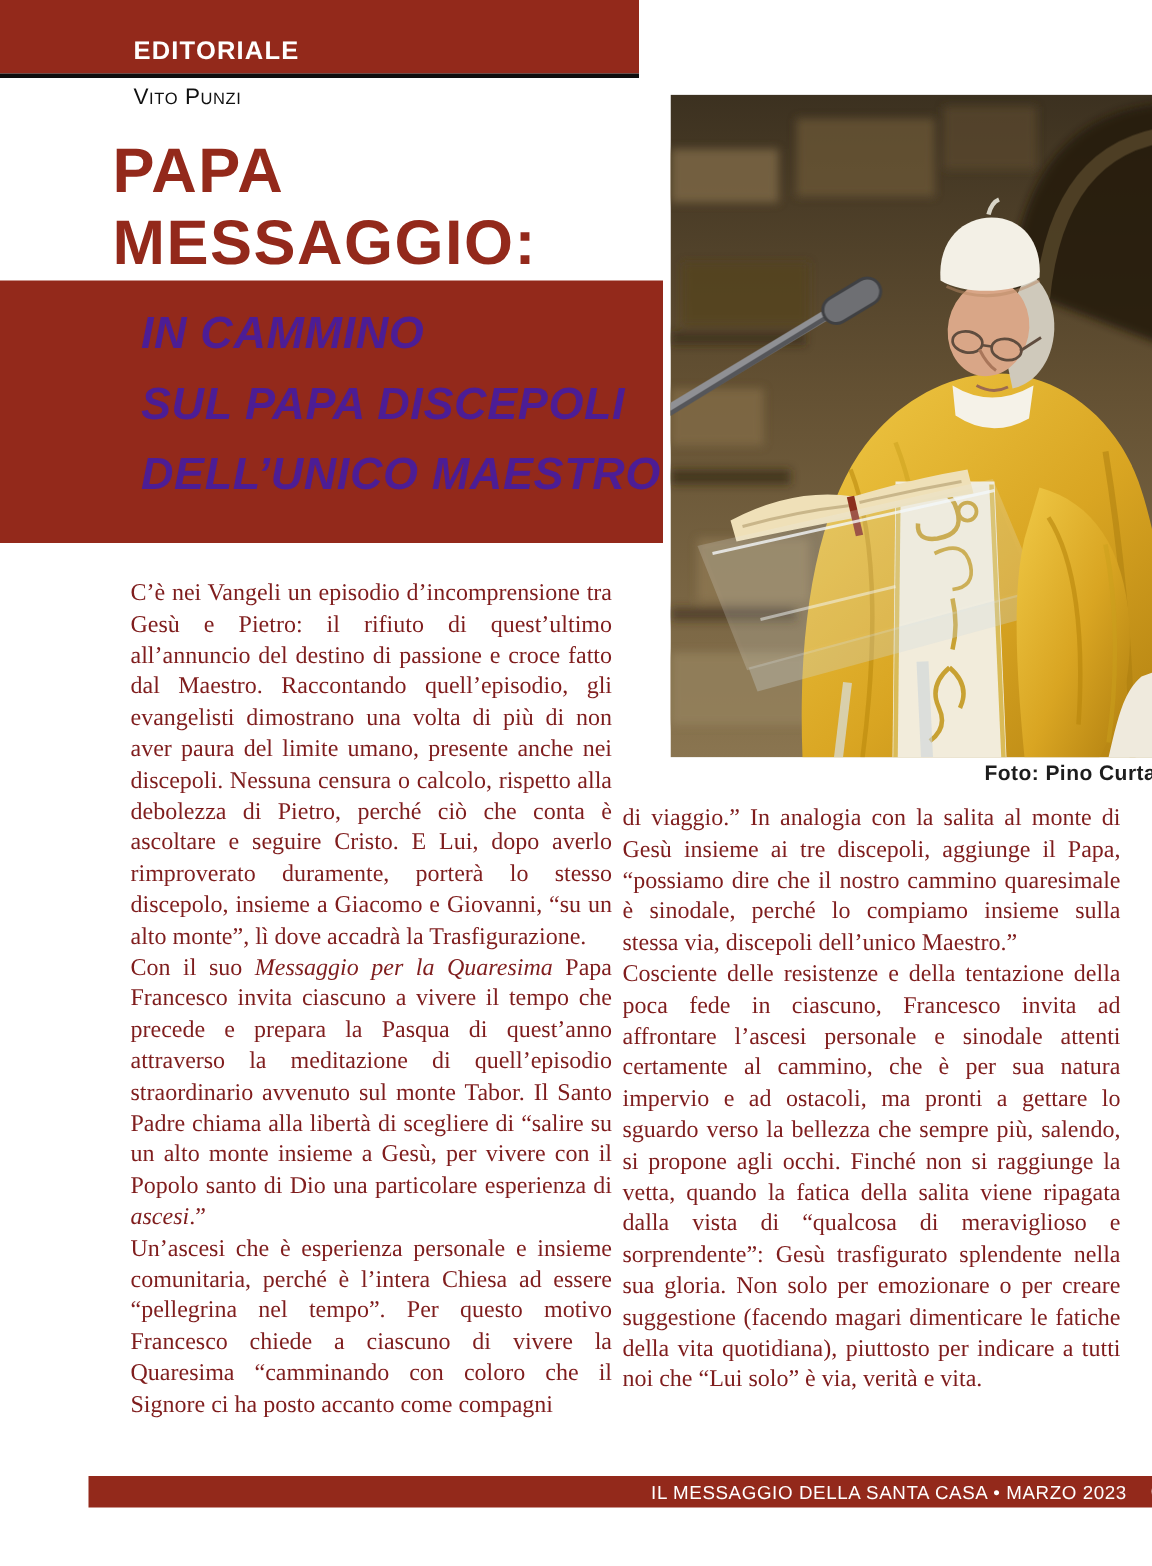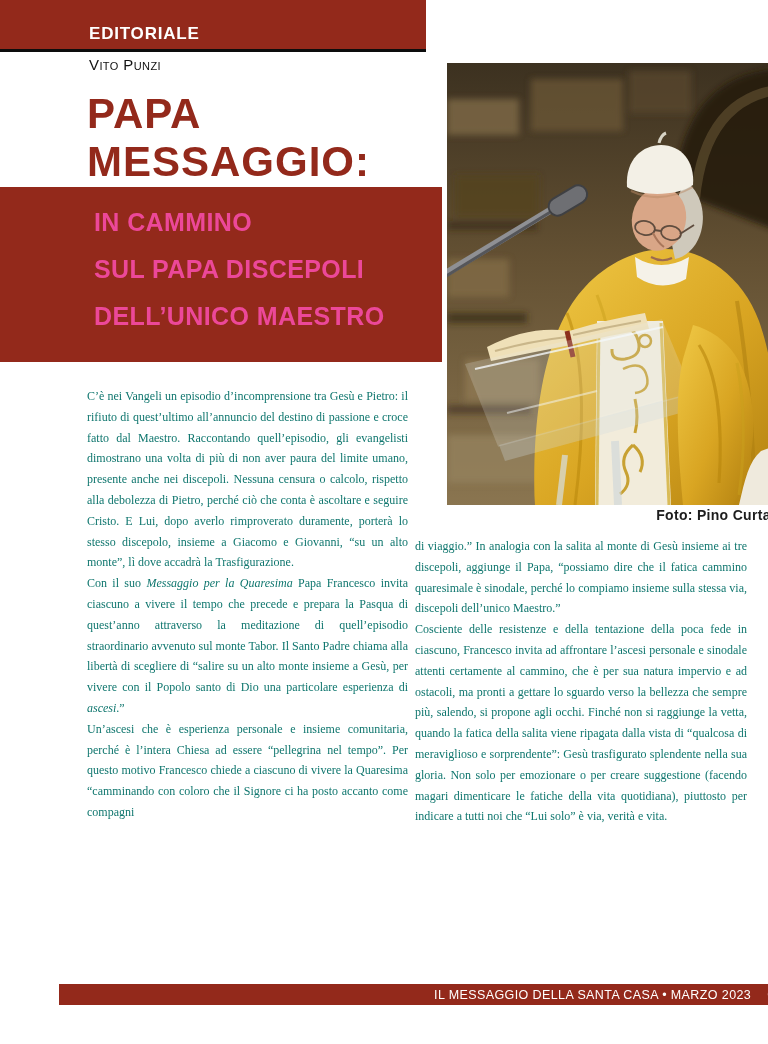--- a/index.html
+++ b/index.html
@@ -10,34 +10,34 @@
   
   .kicker-bar{left:0;top:0;width:394px;height:49px;background:var(--accent,#93291B);
               display:flex;align-items:flex-end;}
   .kicker-label{color:#fff;font-weight:bold;font-size:17px;letter-spacing:.8px;
                 margin:0 0 5px 57px;}
   .kicker-rule{left:0;top:49px;width:394px;height:3px;background:#0d0d0d;}
 
   .author{left:57px;top:56px;font-size:15px;font-weight:normal;
           font-variant:small-caps;letter-spacing:.4px;color:#111;}
 
-  .main-title{left:55px;top:90px;color:var(--accent,#93291B);
+  .main-title{left:43px;top:90px;color:var(--accent,#93291B);
               font-size:42px;line-height:48px;font-weight:bold;letter-spacing:1px;}
 
   .band-left{left:0;top:187px;width:410px;height:175px;background:var(--accent,#93291B);}
   .band-right{left:751px;top:187px;width:17px;height:175px;background:var(--accent,#93291B);}
-  .subtitle{left:62px;top:199px;color:#ec4899;font-weight:bold;
-            font-size:25px;line-height:47px;letter-spacing:.4px;}
+  .subtitle{left:62px;top:199px;color:#4c1d95;font-weight:bold;
+            font-size:30px;line-height:47px;letter-spacing:.4px;font-style:italic;}
 
   .photo-frame{left:415px;top:63px;width:336px;height:442px;overflow:hidden;}
   .photo-credit{left:415px;top:507px;width:336px;text-align:right;
                 font-size:14px;font-weight:bold;color:#1d1d1d;letter-spacing:.3px;}
 
-  .col{font-family:"Liberation Serif",serif;font-size:12px;line-height:20.8px;
-       text-align:justify;color:#0f766e;}
+  .col{font-family:"Liberation Serif",serif;font-size:16px;line-height:20.8px;
+       text-align:justify;color:#7f1d1d;}
   .col p{margin:0;}
   .col em{font-style:italic;}
   .col-left{left:55px;top:386px;width:321px;}
   .col-right{left:383px;top:536px;width:332px;}
 
   .footer-bar{left:59px;top:984px;width:709px;height:21px;background:var(--accent,#93291B);
               display:flex;align-items:center;justify-content:flex-end;}
   .footer-journal{color:#fff;font-size:12.5px;font-weight:normal;letter-spacing:.4px;}
   .footer-page{color:#fff;font-size:16px;font-weight:bold;margin:0 15px 0 16px;}
 </style>
@@ -153,20 +153,20 @@
 </div>
 <div class="abs photo-credit">Foto: Pino Curtale</div>
 
 <div class="abs col col-left">
   <p>C’è nei Vangeli un episodio d’incomprensione tra Gesù e Pietro: il rifiuto di quest’ultimo all’annuncio del destino di passione e croce fatto dal Maestro. Raccontando quell’episodio, gli evangelisti dimostrano una volta di più di non aver paura del limite umano, presente anche nei discepoli. Nessuna censura o calcolo, rispetto alla debolezza di Pietro, perché ciò che conta è ascoltare e seguire Cristo. E Lui, dopo averlo rimproverato duramente, porterà lo stesso discepolo, insieme a Giacomo e Giovanni, “su un alto monte”, lì dove accadrà la Trasfigurazione.</p>
   <p><span>Con il suo </span><em>Messaggio per la Quaresima</em><span> Papa Francesco invita ciascuno a vivere il tempo che precede e prepara la Pasqua di quest’anno attraverso la meditazione di quell’episodio straordinario avvenuto sul monte Tabor. Il Santo Padre chiama alla libertà di scegliere di “salire su un alto monte insieme a Gesù, per vivere con il Popolo santo di Dio una particolare esperienza di </span><em>ascesi</em><span>.”</span></p>
   <p>Un’ascesi che è esperienza personale e insieme comunitaria, perché è l’intera Chiesa ad essere “pellegrina nel tempo”. Per questo motivo Francesco chiede a ciascuno di vivere la Quaresima “camminando con coloro che il Signore ci ha posto accanto come compagni</p>
 </div>
 
 <div class="abs col col-right">
-  <p>di viaggio.” In analogia con la salita al monte di Gesù insieme ai tre discepoli, aggiunge il Papa, “possiamo dire che il fatica cammino quaresimale è sinodale, perché lo compiamo insieme sulla stessa via, discepoli dell’unico Maestro.”</p>
+  <p>di viaggio.” In analogia con la salita al monte di Gesù insieme ai tre discepoli, aggiunge il Papa, “possiamo dire che il nostro cammino quaresimale è sinodale, perché lo compiamo insieme sulla stessa via, discepoli dell’unico Maestro.”</p>
   <p>Cosciente delle resistenze e della tentazione della poca fede in ciascuno, Francesco invita ad affrontare l’ascesi personale e sinodale attenti certamente al cammino, che è per sua natura impervio e ad ostacoli, ma pronti a gettare lo sguardo verso la bellezza che sempre più, salendo, si propone agli occhi. Finché non si raggiunge la vetta, quando la fatica della salita viene ripagata dalla vista di “qualcosa di meraviglioso e sorprendente”: Gesù trasfigurato splendente nella sua gloria. Non solo per emozionare o per creare suggestione (facendo magari dimenticare le fatiche della vita quotidiana), piuttosto per indicare a tutti noi che “Lui solo” è via, verità e vita.</p>
 </div>
 
 <div class="abs footer-bar">
   <span class="footer-journal">IL MESSAGGIO DELLA SANTA CASA • MARZO 2023</span>
   <span class="footer-page">67</span>
 </div>
 
 </body></html>

